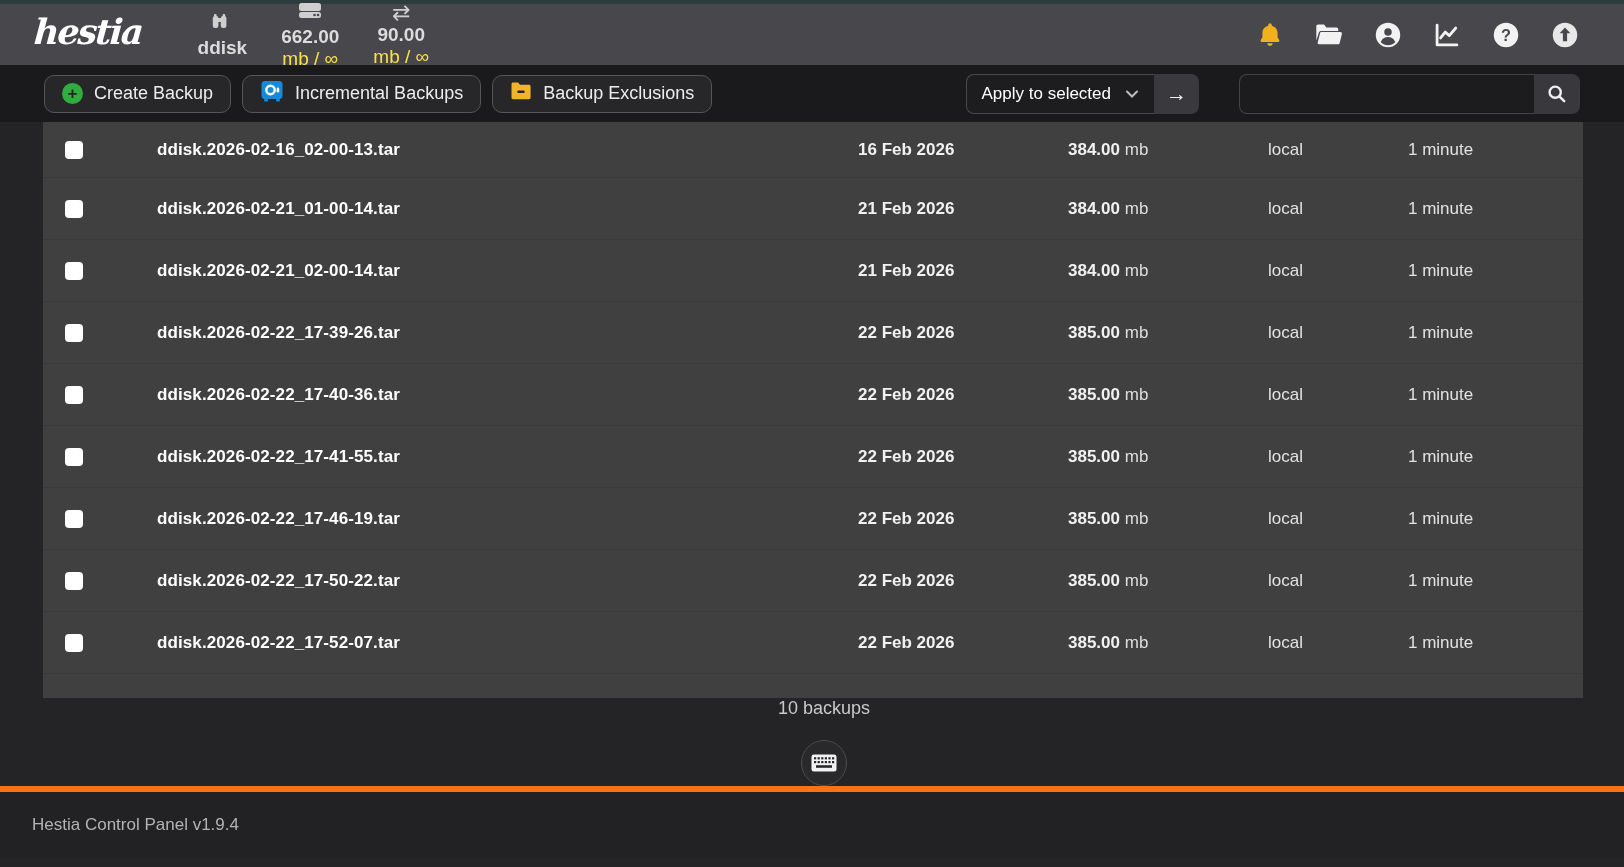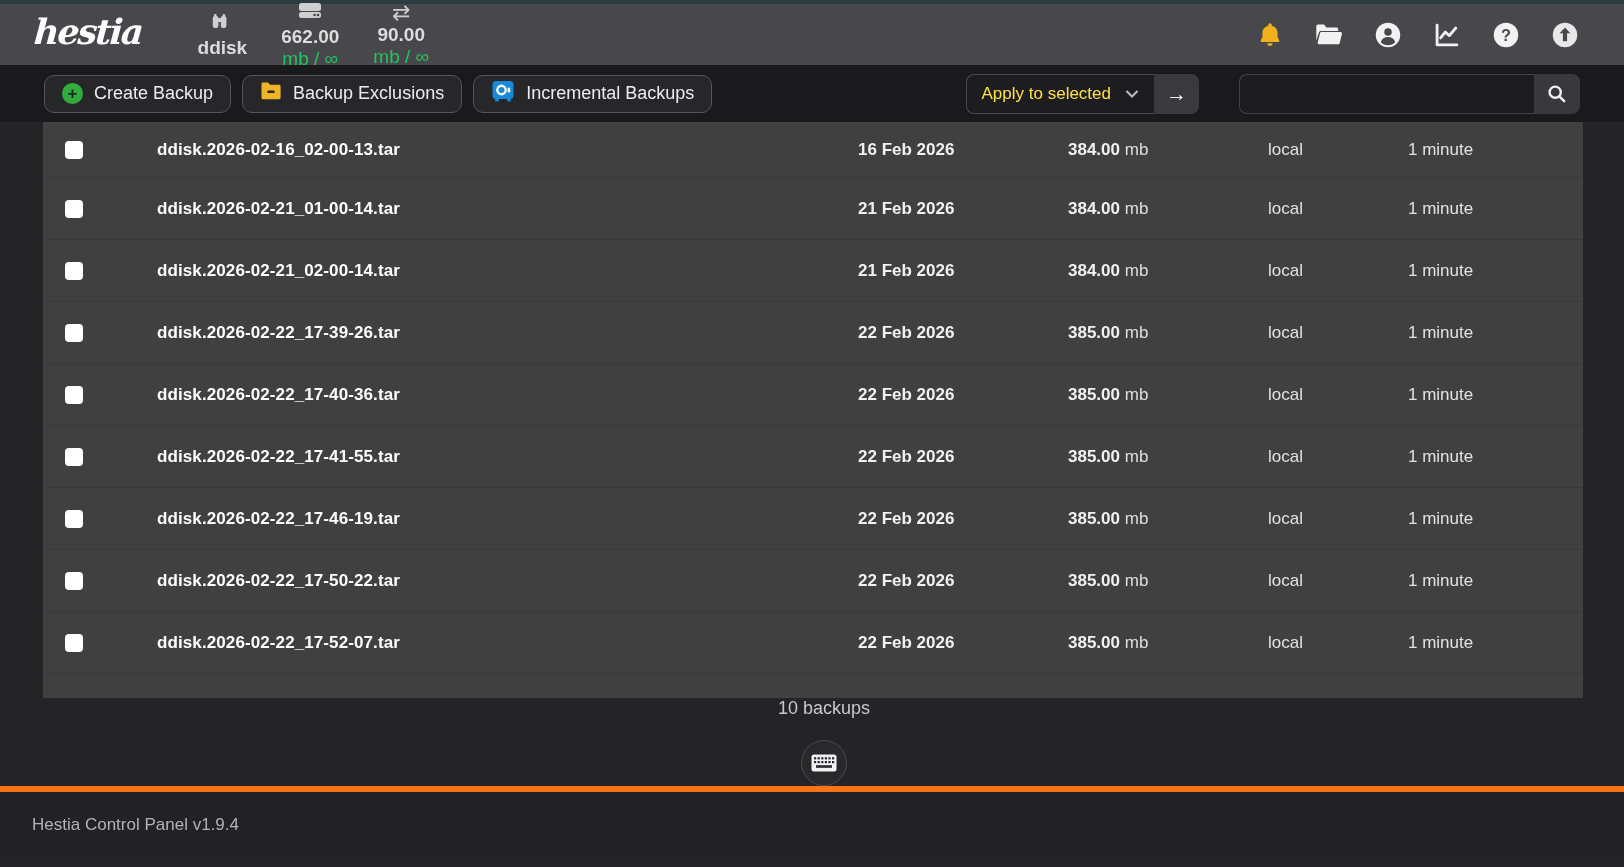--- a/index.html
+++ b/index.html
@@ -21,21 +21,21 @@
   .logo {
     font-family:"DejaVu Serif", serif;
     font-style:italic; font-weight:bold;
     font-size:35px; color:#ffffff;
     letter-spacing:-2px; transform:skewX(-4deg);
     line-height:1; padding-bottom:6px;
   }
   .stats { display:flex; align-items:center; gap:34px; margin-left:56px; }
   .stat { display:flex; align-items:center; color:#d4d4d4; font-size:19px;flex-direction:column; }
   .stat .val { font-weight:bold; color:#dcdcdc; }
-  .stat .suffix { color:#22c55e; }
+  .stat .suffix { color:#fde047; }
   .stat svg, .stat .uni { flex:0 0 auto; }
   .uni { font-size:22px; color:#cfcfcf; line-height:1; }
 
   .header-icons { margin-left:auto; display:flex; align-items:center; gap:29px; }
   .hicon { width:30px; height:30px; display:flex; align-items:center; justify-content:center; cursor:pointer; }
 
   
   .toolbar {
     height:57px; background:#1a1a1c;
     display:flex; align-items:center;
@@ -53,21 +53,21 @@
     background:#31ad3f; color:#1e2a1f;
     display:flex; align-items:center; justify-content:center;
     font-size:17px; font-weight:bold; line-height:1;
   }
   .toolbar-right { margin-left:auto; display:flex; align-items:center; }
   .apply-group { display:flex; align-items:stretch; height:40px; }
   .apply-select {
     background:#1d1d1f; border:1px solid #4a4a4e; border-right:none;
     border-radius:8px 0 0 8px;
     display:flex; align-items:center; gap:14px;
-    padding:6px 15px; color:#fde047; font-size:17px; cursor:pointer;
+    padding:6px 15px; color:#ffffff; font-size:17px; cursor:pointer;
   }
   .apply-go {
     width:45px; background:#3a3a3e; border-radius:0 8px 8px 0;
     display:flex; align-items:center; justify-content:center;
     color:#f2f2f2; font-size:21px; font-weight:bold; cursor:pointer;
   }
   .search-group { display:flex; align-items:stretch; height:40px; margin-left:40px; }
   .search-input {
     width:295px; background:#1c1c1e;
     border:1px solid #434347; border-right:none;
@@ -203,38 +203,38 @@
   </div>
 </div>
 
 <div class="toolbar">
   <div class="tbtn">
     <span class="plus-circle">+</span>
     <span>Create Backup</span>
   </div>
   <div class="tbtn">
     <span>
-      <svg width="22" height="20" viewBox="0 0 22 20">
-          <path fill="#f0b429" d="M1.5 3.2c0-.9.7-1.6 1.6-1.6h5l1.9 2.2h9c.9 0 1.6.7 1.6 1.6v11.2c0 .9-.7 1.6-1.6 1.6H3.1c-.9 0-1.6-.7-1.6-1.6V3.2z"></path>
-          <rect x="7.5" y="9.6" width="7" height="2.4" rx="0.6" fill="#272729"></rect>
-        </svg>
-    </span>
-    <span>Backup Exclusions</span>
-  </div>
-  <div class="tbtn">
-    <span>
       <svg width="24" height="22" viewBox="0 0 24 22">
           <rect x="1.5" y="1" width="21" height="18" rx="3.5" fill="#1789d8"></rect>
           <rect x="4" y="19" width="4" height="2.4" rx="1" fill="#1789d8"></rect>
           <rect x="16" y="19" width="4" height="2.4" rx="1" fill="#1789d8"></rect>
           <circle cx="10.5" cy="10" r="4.2" fill="none" stroke="#ffffff" stroke-width="2.4"></circle>
           <rect x="16.6" y="7.4" width="2.6" height="5.2" rx="1.3" fill="#ffffff"></rect>
         </svg>
     </span>
     <span>Incremental Backups</span>
+  </div>
+  <div class="tbtn">
+    <span>
+      <svg width="22" height="20" viewBox="0 0 22 20">
+          <path fill="#f0b429" d="M1.5 3.2c0-.9.7-1.6 1.6-1.6h5l1.9 2.2h9c.9 0 1.6.7 1.6 1.6v11.2c0 .9-.7 1.6-1.6 1.6H3.1c-.9 0-1.6-.7-1.6-1.6V3.2z"></path>
+          <rect x="7.5" y="9.6" width="7" height="2.4" rx="0.6" fill="#272729"></rect>
+        </svg>
+    </span>
+    <span>Backup Exclusions</span>
   </div>
 
   <div class="toolbar-right">
     <div class="apply-group">
       <div class="apply-select">
         <span>Apply to selected</span>
         <svg width="14" height="10" viewBox="0 0 14 10" fill="none" stroke="#bdbdbd" stroke-width="2" stroke-linecap="round">
             <path d="M2 2.5l5 5 5-5"></path>
           </svg>
       </div>

